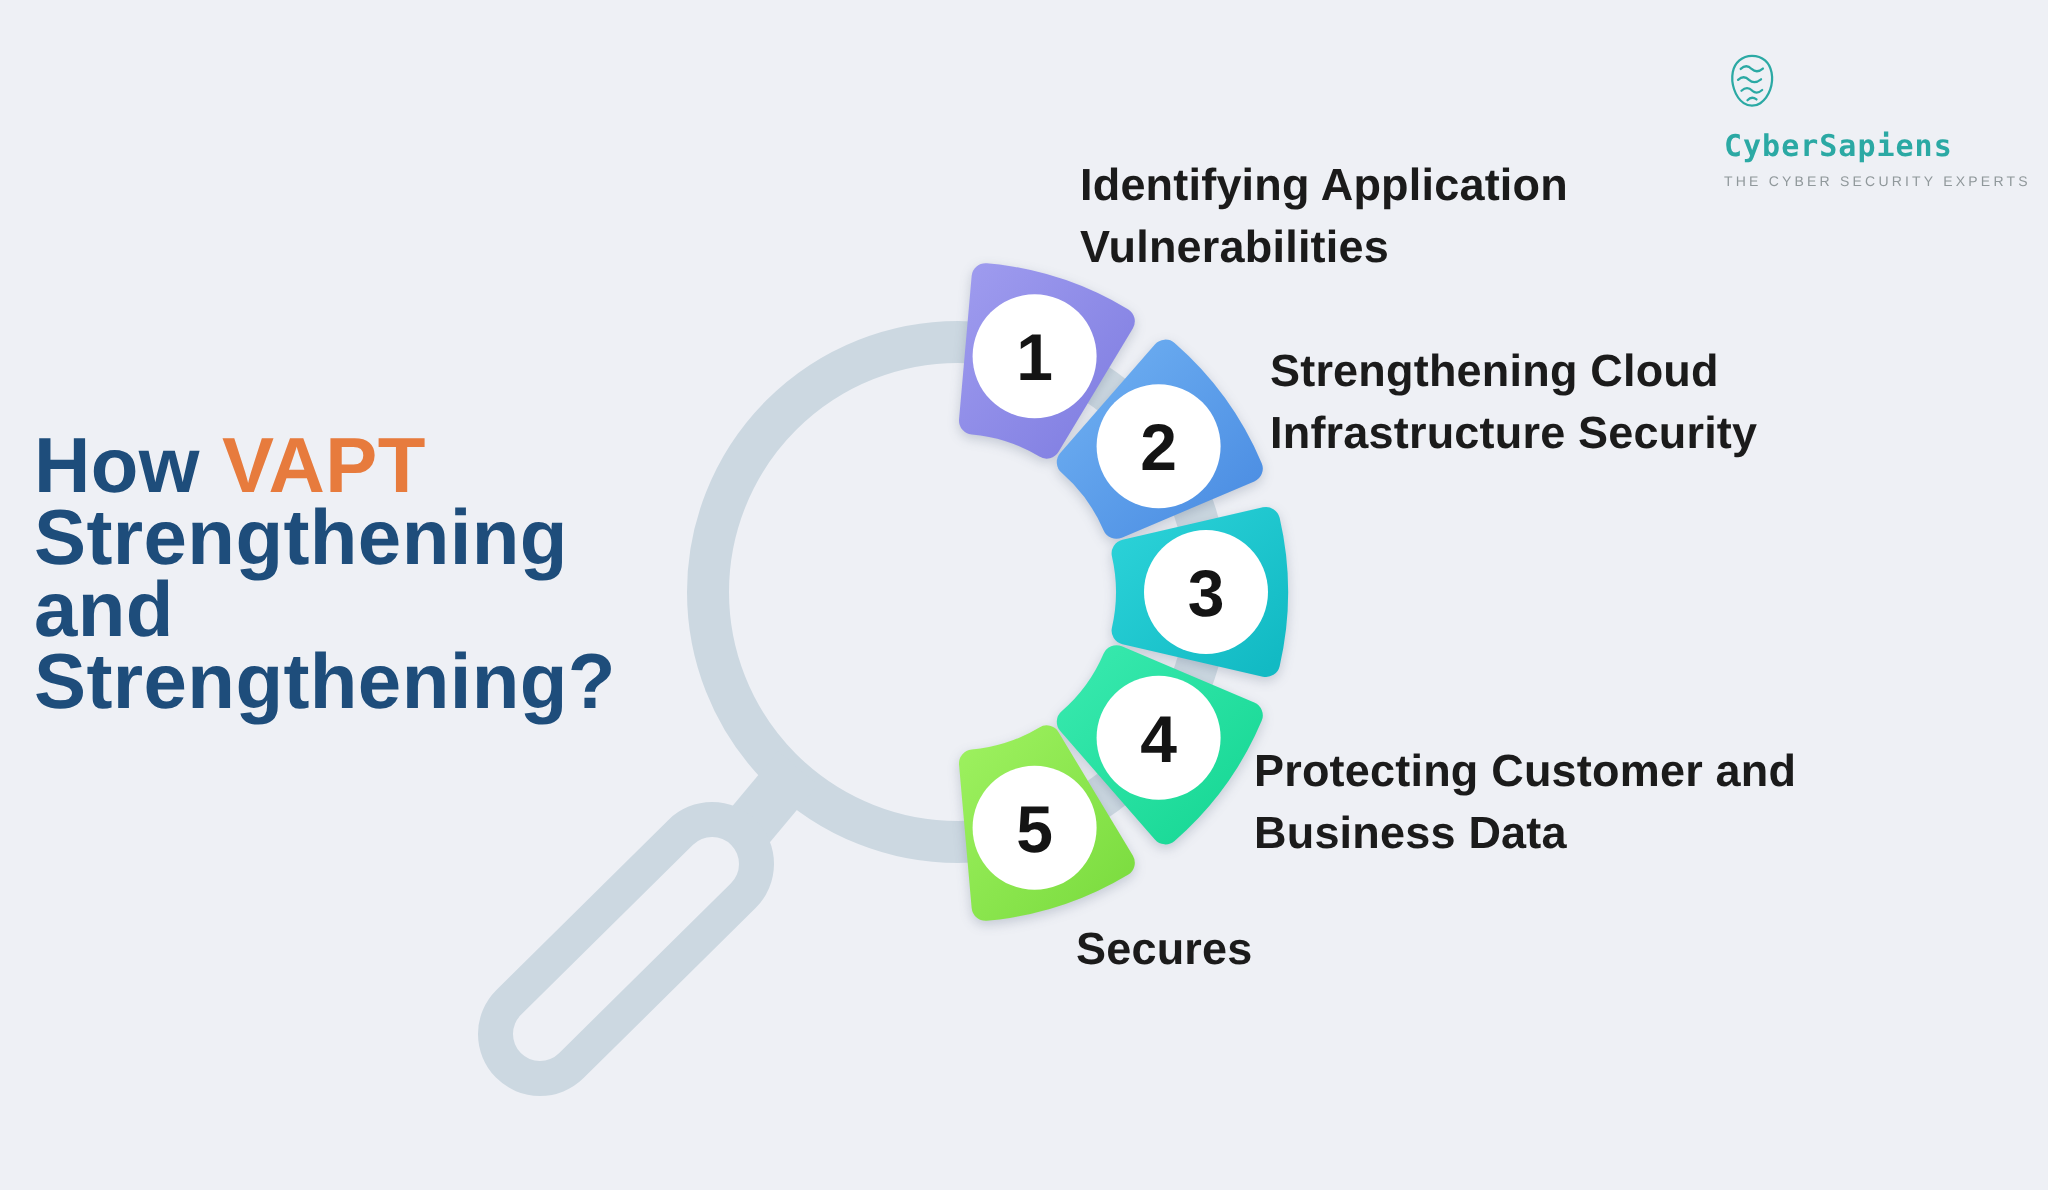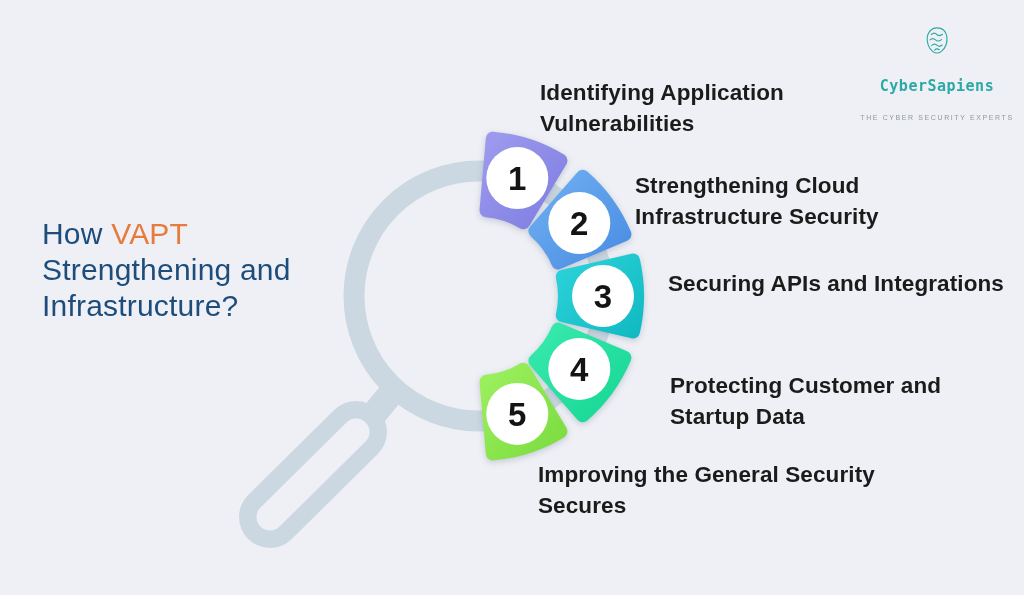--- a/index.html
+++ b/index.html
@@ -7,31 +7,31 @@
     --ring:#ccd8e1; --logo:#2ba9a4; --logo-sub:#90989b;
   }
   html,body{margin:0;padding:0;}
   body{font-family:"Liberation Sans", sans-serif; background:#fff;}
   .canvas{
     position:relative; width:1024px; height:595px; overflow:hidden;
     background:var(--bg);
   }
   
   .title{
-    position:absolute; left:42px; top:216px; width:300px;
-    font-size:30px; font-weight:400; line-height:36px; color:var(--navy);
+    position:absolute; left:17px; top:216px; width:300px;
+    font-size:39px; font-weight:700; line-height:36px; color:var(--navy);
     letter-spacing:0.2px;
   }
   .title .hl{ color:var(--orange); }
   .title span{ display:inline; }
   .title .line{ display:block; }
   
   .logo{
     position:absolute; right:12px; top:26px; width:150px;
-    display:flex; flex-direction:column; align-items:center; gap:19px;
+    display:flex; flex-direction:column; gap:6px;
   }
   .logo svg{ display:block; }
   .logo .brain{ stroke:var(--logo); fill:none; stroke-width:1.2; stroke-linecap:round; }
   .logo-name{
     font-family:"DejaVu Sans Mono", monospace;
     font-size:15px; font-weight:600; color:var(--logo); letter-spacing:0.5px;
   }
   .logo-tag{
     font-size:7px; font-weight:500; color:var(--logo-sub);
     letter-spacing:1.6px; text-transform:uppercase; white-space:nowrap;
@@ -49,21 +49,21 @@
   }
   
   .step-label{
     position:absolute; font-size:22.5px; font-weight:700; color:var(--ink);
     line-height:31px; letter-spacing:0.1px; white-space:nowrap;
   }
   .step-label span{ display:block; }
   .pos-1{ left:540px; top:77px; }
   .pos-2{ left:635px; top:170px; }
   .pos-3{ left:668px; top:268px; }
-  .pos-4{ left:627px; top:370px;margin-left:43px; }
+  .pos-4{ left:627px; top:370px; }
   .pos-5{ left:538px; top:459px; }
 </style>
 </head>
 <body>
 
 <div class="canvas">
 
   <svg class="diagram" width="1024" height="595" viewBox="0 0 1024 595">
 
     <circle class="ringstroke" cx="479" cy="296" r="125" stroke-width="21"></circle>
@@ -109,21 +109,21 @@
         <text x="579.3" y="380.9" class="badge-num">4</text>
         <path d="M 523.3 369.7 L 560.4 431.4 A 158 158 0 0 1 492.8 453.4 L 486.5 381.7 A 86 86 0 0 0 523.3 369.7 Z" class="seg" fill="url(#sg4)" stroke="url(#sg4)" stroke-width="14"></path>
         <circle cx="517.3" cy="413.9" r="31" class="badge"></circle>
         <text x="517.3" y="425.9" class="badge-num">5</text>
       </g>
   </svg>
 
   <div class="title">
     <span class="line"><span>How</span> <span class="hl">VAPT</span></span>
     <span class="line">Strengthening and</span>
-    <span class="line">Infrastructure?</span>
+    <span class="line">Strengthening?</span>
   </div>
 
   <div class="logo">
     <svg width="28" height="32" viewBox="0 0 28 34">
       <path class="brain" d="M14 2 C8.7 2 4.8 5.8 3.8 10.6 C2.7 16.4 4.8 23.8 9.6 27.2 C12.2 29 15.8 29 18.4 27.2 C23.3 23.8 25.5 16.8 24.4 10.9 C23.4 5.5 19.6 2 14 2 Z"></path>
       <path class="brain" d="M8 9 Q11 6.2 13.8 9 Q16.6 11.5 19.8 8.8"></path>
       <path class="brain" d="M6.6 14.8 Q9.6 12 12.4 14.8 Q15.2 17.3 18.8 14.5"></path>
       <path class="brain" d="M8.4 20.6 Q11.4 17.8 14.2 20.6 Q16.6 22.7 19.4 20.2"></path>
       <path class="brain" d="M11.6 25.6 Q13.8 23.2 16.4 25.2"></path>
     </svg>
@@ -132,26 +132,21 @@
   </div>
 
   <div class="step-label pos-1">
     <span>Identifying Application</span>
     <span>Vulnerabilities</span>
   </div>
   <div class="step-label pos-2">
     <span>Strengthening Cloud</span>
     <span>Infrastructure Security</span>
   </div>
-  <div class="step-label pos-3">
-    <span>Securing APIs and Integrations</span>
-    <span></span>
-  </div>
   <div class="step-label pos-4">
     <span>Protecting Customer and</span>
-    <span>Startup Data</span>
+    <span>Business Data</span>
   </div>
   <div class="step-label pos-5">
-    <span>Improving the General Security</span>
     <span>Secures</span>
   </div>
 
 </div>
 
 </body></html>

